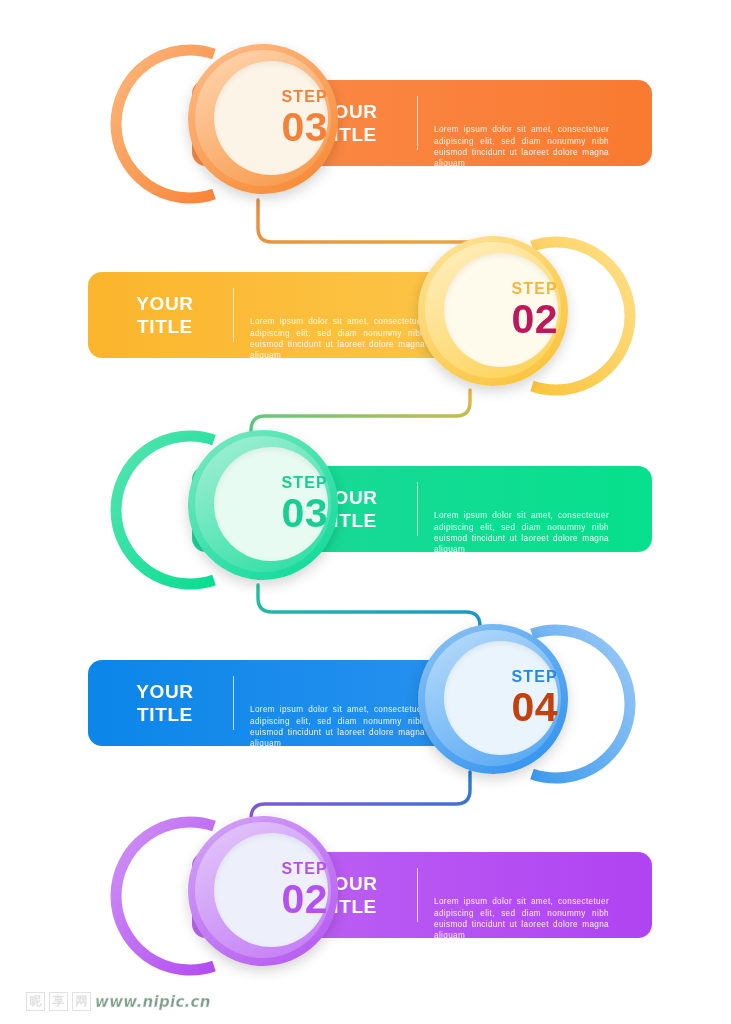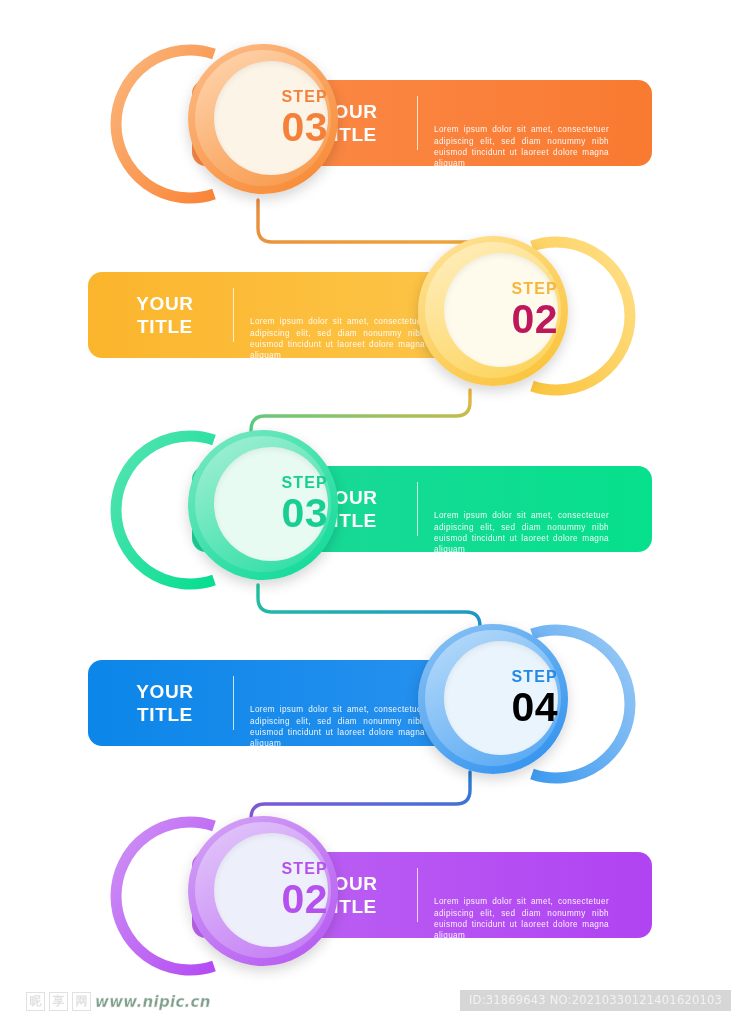--- a/index.html
+++ b/index.html
@@ -313,21 +313,21 @@
           <stop offset="0%" stop-color="#9ECBF6"></stop>
               <stop offset="100%" stop-color="#3D9AEF"></stop>
         </linearGradient>
           </defs>
         <path d="M132 18 A74 74 0 1 1 132 158" fill="none" stroke="url(#ag4)" stroke-width="11" stroke-linecap="butt"></path>
       </svg>
       <div class="ring-outer" style="background: linear-gradient(145deg, rgb(140, 195, 244), rgb(43, 143, 238));"></div>
       <div class="ring-mid" style="background: linear-gradient(150deg, rgb(188, 221, 250), rgb(78, 164, 242));"></div>
       <div class="disc" style="background: rgb(234, 244, 253);">
         <div class="step-word" style="color: rgb(36, 137, 230);">STEP</div>
-        <div class="step-num" style="color: #000000;">04</div>
+        <div class="step-num" style="color: #c2410c;">04</div>
       </div>
     </div>
   </div>
 
   <div class="step right" style="top:800px;">
     <div class="bar" style="background: linear-gradient(to right, rgb(190, 103, 243), rgb(176, 67, 242));">
       <div class="bar-inner">
         <div class="bar-title">YOUR
 TITLE</div>
         <div class="bar-divider"></div>
@@ -353,16 +353,15 @@
     </div>
   </div>
 
   <div id="footer">
     <div id="watermark">
       <div class="wm-box">昵</div>
       <div class="wm-box">享</div>
       <div class="wm-box">网</div>
       <span id="wm-url">www.nipic.cn</span>
     </div>
-    <div id="idbadge">ID:31869643 NO:20210330121401620103</div>
   </div>
 
 </div>
 
 </body></html>

